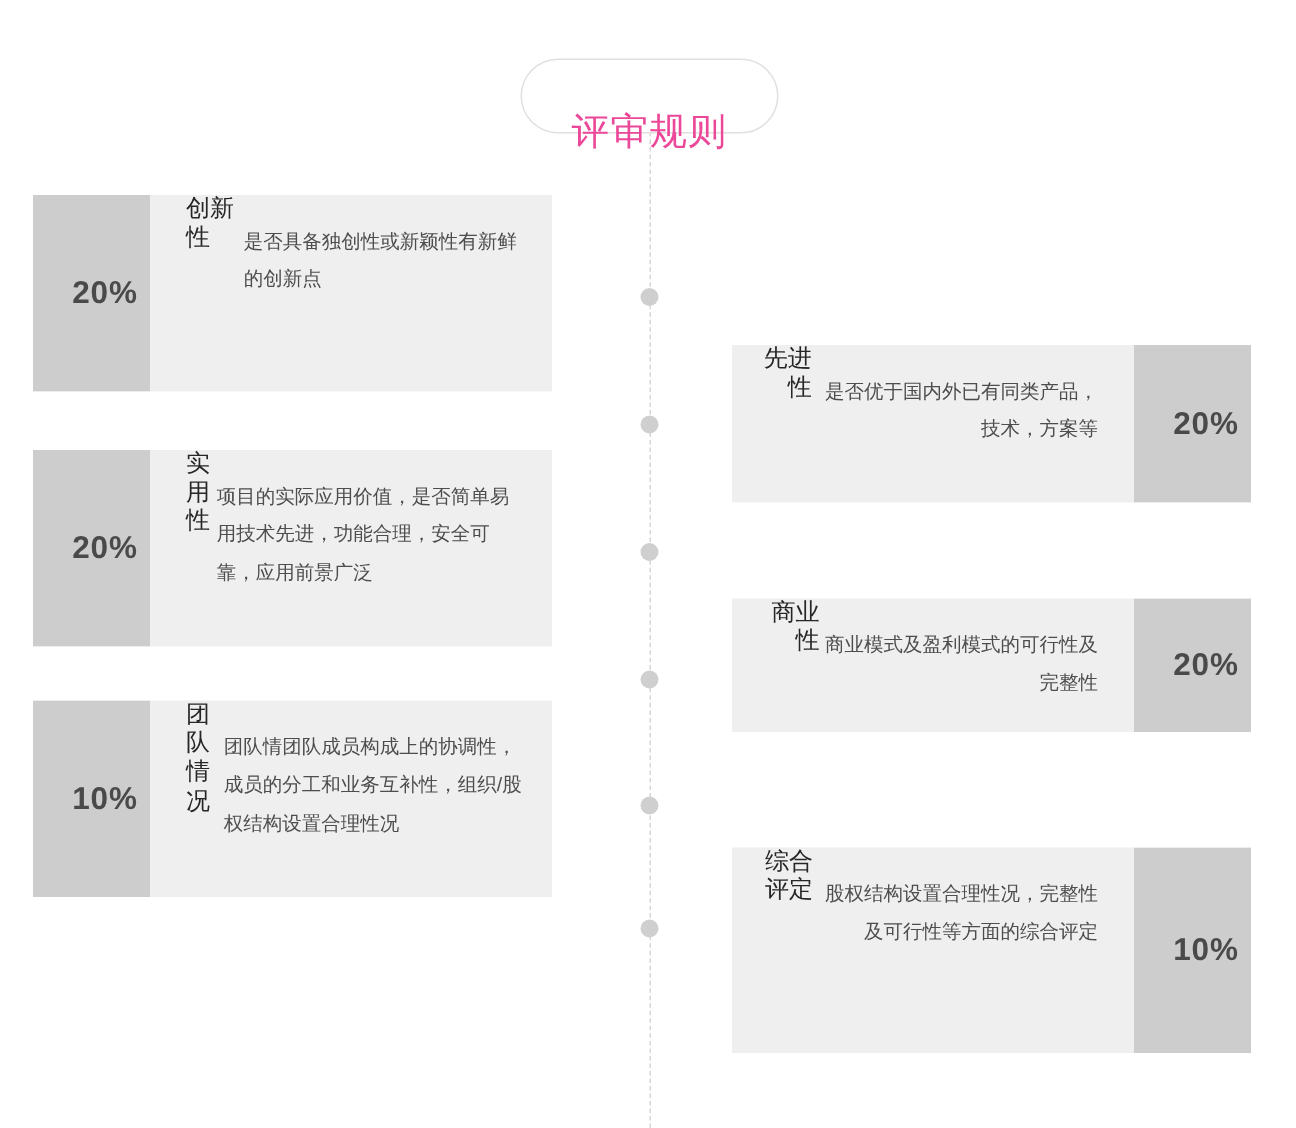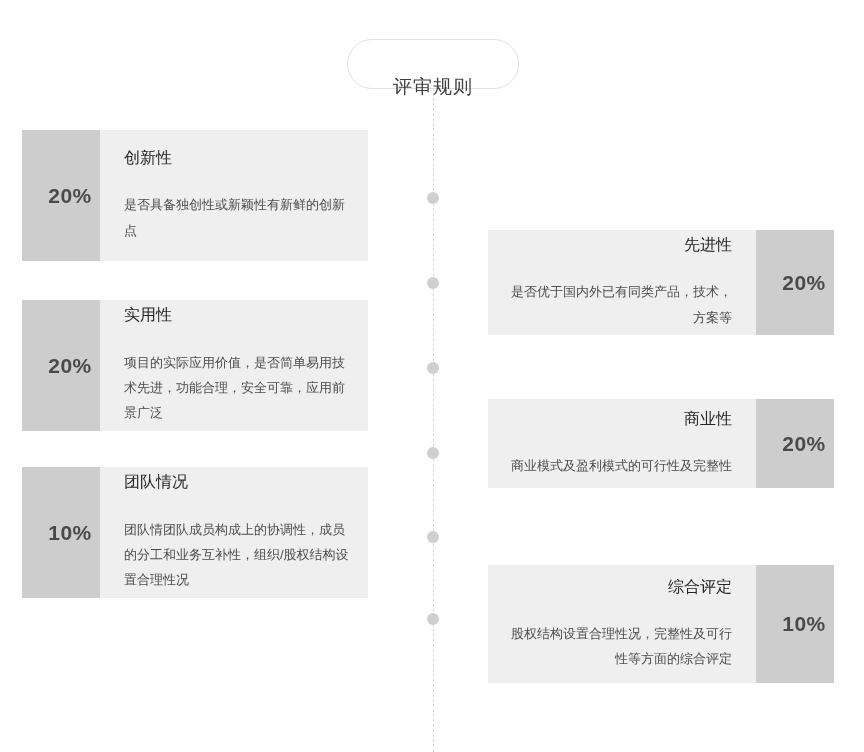--- a/index.html
+++ b/index.html
@@ -43,22 +43,22 @@
     height: 50px;
     box-sizing: border-box;
     border: 1px solid #e0e0e0;
     border-radius: 26px;
     background: #ffffff;
     display: flex;
     align-items: center;
     justify-content: center;
   }
   .header-pill-text {
-    font-size: 19px;
-    color: #404040;
+    font-size: 25px;
+    color: #ec4899;
     letter-spacing: 1px;
     margin-top: 46px;
   }
 
   
   .card {
     position: absolute;
     display: flex;
     background: #efefef;
     overflow: hidden;
@@ -79,21 +79,21 @@
     font-weight: bold;
     color: #4a4a4a;
     letter-spacing: 0.5px;
     margin-left: 18px;
   }
 
   .card-body {
     flex: 1 1 auto;
     padding: 0 22px;
     display: flex;
-    flex-direction: column;
+    flex-direction: row;
     justify-content: center;
     box-sizing: border-box;
   }
   .card.left .card-body  { text-align: left;  padding-left: 24px; padding-right: 18px; }
   .card.right .card-body { text-align: right; padding-right: 24px; padding-left: 18px; }
 
   .card-title {
     font-size: 16px;
     color: #262626;
     margin-bottom: 7px;
@@ -106,21 +106,21 @@
     margin-top: 18px;
   }
 
   
   #card-l1 { top: 130px; height: 131px; }
   #card-l2 { top: 300px; height: 131px; }
   #card-l3 { top: 467px; height: 131px; }
 
   #card-r1 { top: 230px; height: 105px; }
   #card-r2 { top: 399px; height: 89px; }
-  #card-r3 { top: 565px; height: 118px; }
+  #card-r3 { top: 565px; height: 137px; }
 
   .card.right { flex-direction: row; }
 </style>
 </head>
 <body>
 
 <div class="timeline-line"></div>
 <div class="timeline-dot" style="top:192px"></div>
 <div class="timeline-dot" style="top:277px"></div>
 <div class="timeline-dot" style="top:362px"></div>

